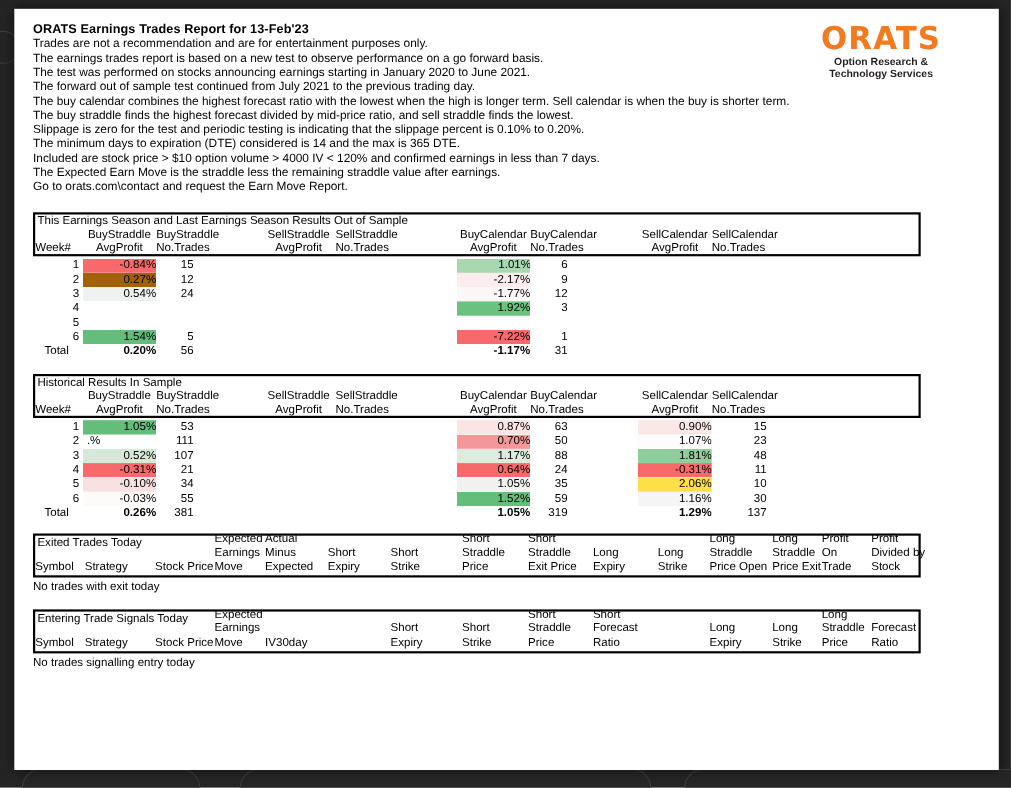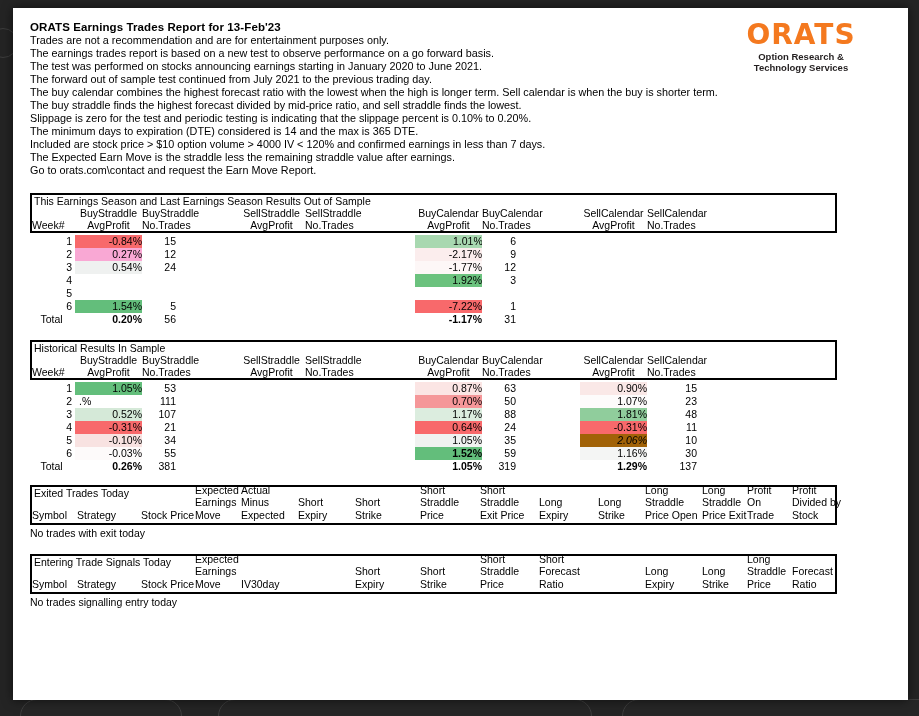--- a/index.html
+++ b/index.html
@@ -118,21 +118,21 @@
             <td class="c-avg" style="background: rgb(168, 216, 176); padding-left: 38px;">1.01%</td>
             <td class="c-n">6</td>
             <td></td>
             <td class="c-avg"></td>
             <td class="c-n"></td>
             <td></td>
           </tr>
           <tr>
             <td class="c-week">2</td>
             <td></td>
-            <td class="c-avg" style="background: #f9a8d4;">0.27%</td>
+            <td class="c-avg" style="background: #a16207;">0.27%</td>
             <td class="c-n">12</td>
             <td></td>
             <td class="c-avg"></td>
             <td class="c-n"></td>
             <td></td>
             <td class="c-avg" style="background: rgb(251, 237, 237);">-2.17%</td>
             <td class="c-n">9</td>
             <td></td>
             <td class="c-avg"></td>
             <td class="c-n"></td>
@@ -328,34 +328,34 @@
             <td></td>
             <td class="c-avg" style="background: rgb(248, 226, 225);">-0.10%</td>
             <td class="c-n">34</td>
             <td></td>
             <td class="c-avg"></td>
             <td class="c-n"></td>
             <td></td>
             <td class="c-avg" style="background: rgb(240, 242, 240);">1.05%</td>
             <td class="c-n">35</td>
             <td></td>
-            <td class="c-avg" style="background: #a16207; font-style: italic;">2.06%</td>
+            <td class="c-avg" style="background: #fde047;">2.06%</td>
             <td class="c-n">10</td>
             <td></td>
           </tr>
           <tr>
             <td class="c-week">6</td>
             <td></td>
             <td class="c-avg" style="background: rgb(253, 250, 250);">-0.03%</td>
             <td class="c-n">55</td>
             <td></td>
             <td class="c-avg"></td>
             <td class="c-n"></td>
             <td></td>
-            <td class="c-avg" style="background: rgb(99, 190, 123); font-weight: bold;">1.52%</td>
+            <td class="c-avg" style="background: rgb(99, 190, 123);">1.52%</td>
             <td class="c-n">59</td>
             <td></td>
             <td class="c-avg" style="background: rgb(244, 245, 244);">1.16%</td>
             <td class="c-n">30</td>
             <td></td>
           </tr>
           <tr class="total-row">
             <td class="c-week">Total</td>
             <td></td>
             <td class="c-avg">0.26%</td>

